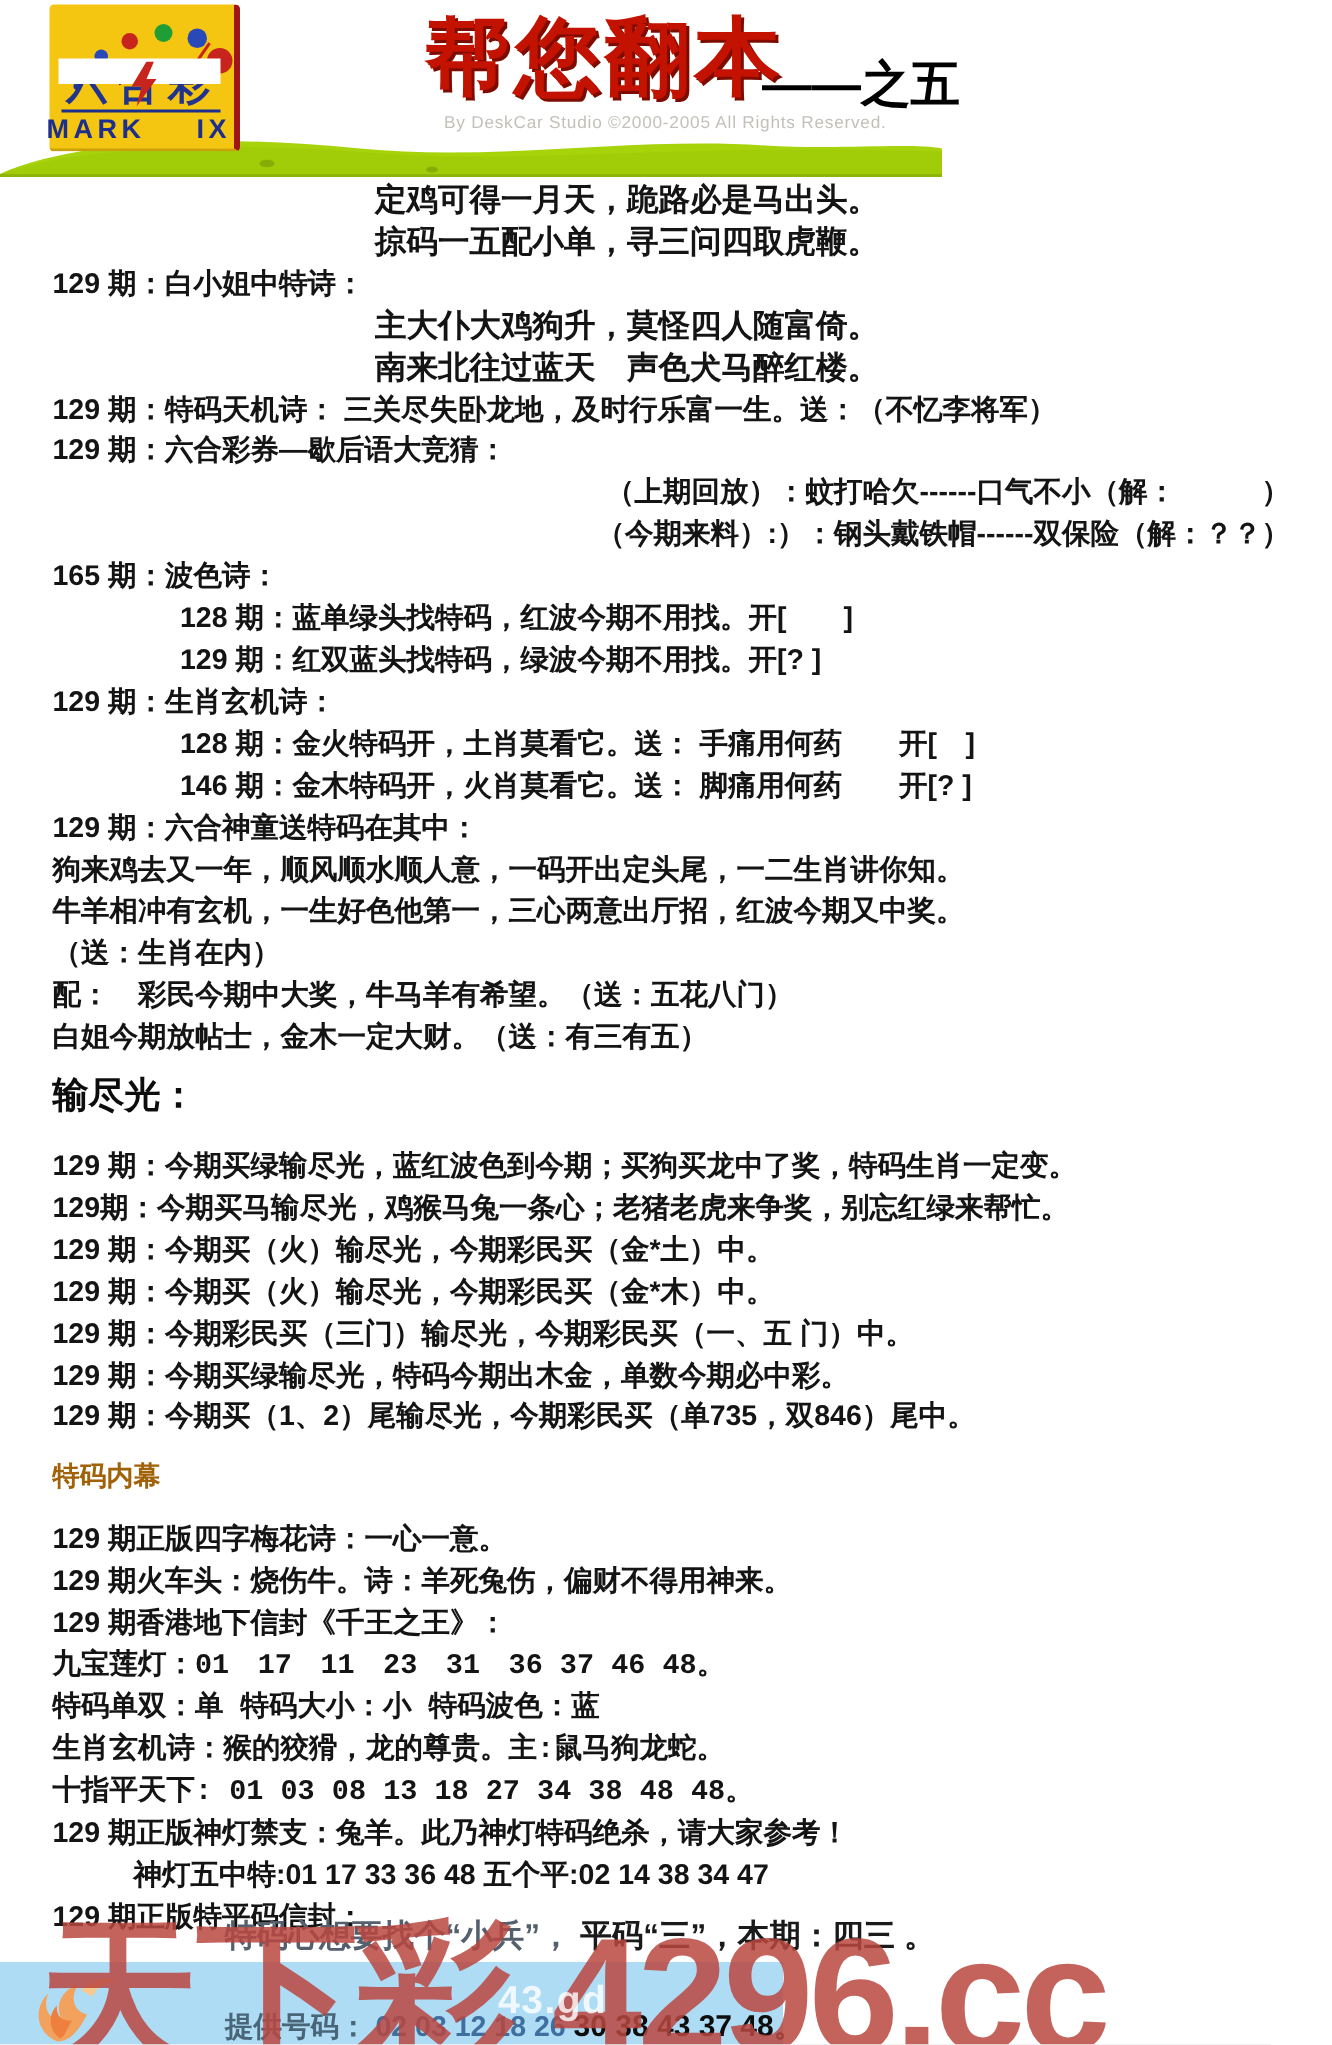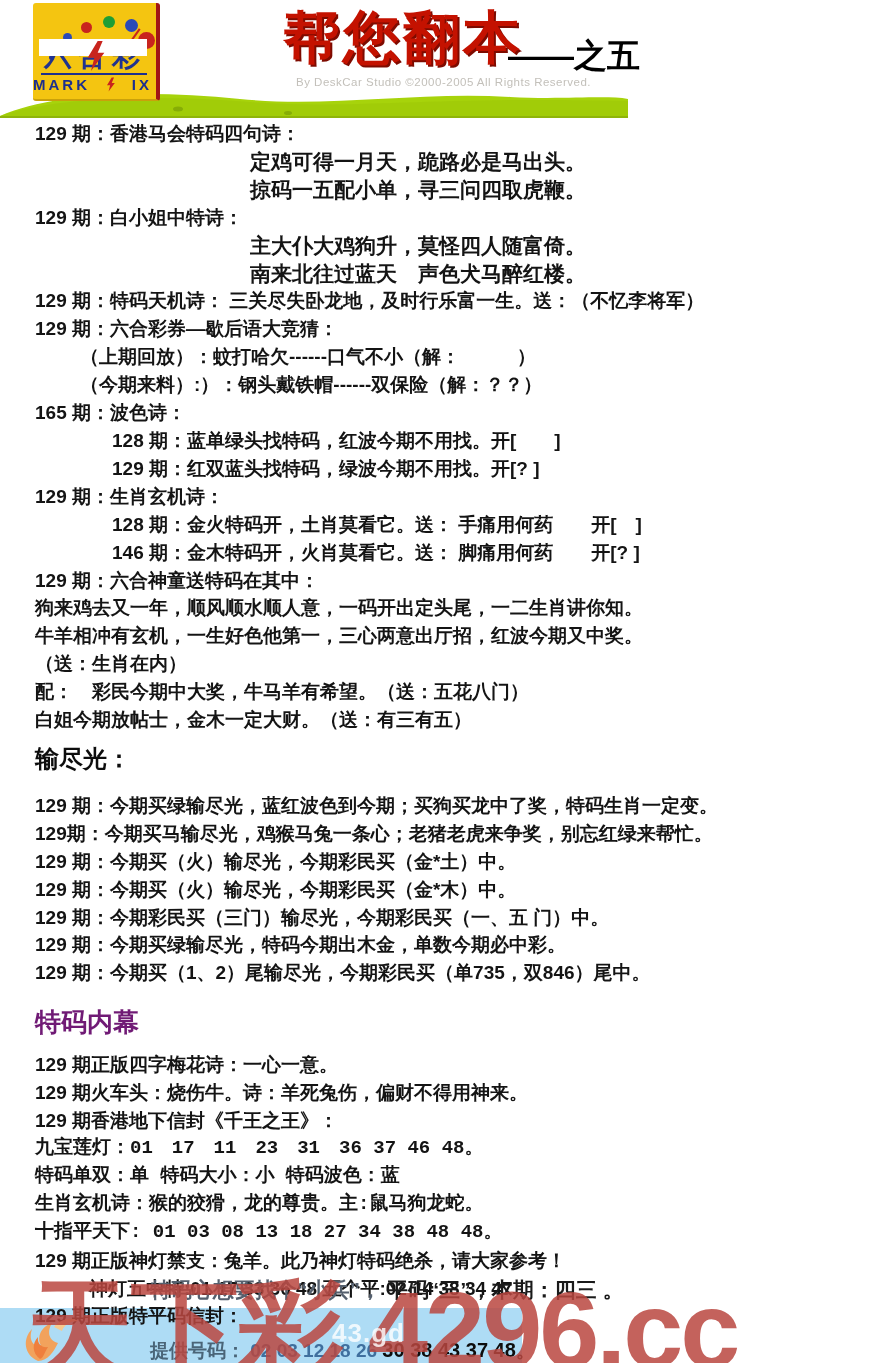--- a/index.html
+++ b/index.html
@@ -26,42 +26,42 @@
   .stick{position:absolute;left:100px;top:24px;width:2px;height:20px;background:#c8241e;transform:rotate(35deg);}
   .logo-cn{
     position:absolute;left:10px;top:36px;width:104px;height:34px;overflow:hidden;
     font-size:28px;letter-spacing:6px;color:#20338f;text-align:center;line-height:34px;
   }
   .whiteband{position:absolute;left:6px;top:36px;width:108px;height:17px;background:#ffffff;}
   .bolt-big{position:absolute;left:54px;top:38px;z-index:6;}
   .logo-rule{position:absolute;left:8px;top:70px;width:106px;height:2px;background:#1c2f8e;}
   .logo-mark{
     position:absolute;left:0;top:73px;width:119px;display:flex;align-items:center;
-    justify-content:center;gap:17px;font-size:15px;letter-spacing:3px;color:#1c2f8e;
+    justify-content:center;gap:17px;font-size:18px;letter-spacing:3px;color:#1c2f8e;
   }
   .title{
     position:absolute;left:283px;top:0px;font-size:57px;letter-spacing:3px;
     color:#c41200;text-shadow:2px 2px 0 #7e0b00;white-space:nowrap;z-index:3;
   }
   .title-suffix{position:absolute;left:508px;top:34px;font-size:33px;color:#000;white-space:nowrap;z-index:3;}
   .copyright{
     position:absolute;left:296px;top:76px;font-size:11.5px;font-weight:normal;
     color:#c3c0ba;white-space:nowrap;z-index:2;letter-spacing:0.5px;
   }
   .hill{position:absolute;left:0;top:88px;z-index:1;}
   
   .content{position:absolute;top:120px;left:0;width:860px;z-index:2;}
   p.ln{margin:0;padding-left:35px;font-size:19px;line-height:27.9px;white-space:nowrap;}
   p.poem{padding-left:250px;font-size:21px;}
-  p.ind-a{padding-left:80px;}
-  p.ind-b{padding-left:112px;}
+  p.ind-a{padding-left:100px;text-align:right;}
+  p.ind-b{padding-left:76px;margin-left:44px;}
   p.ind-c{font-family:Liberation Mono, monospace;}
   p.ind-d{padding-left:89px;}
   .sec-head{margin:8px 0 16px 35px;font-size:24px;line-height:34px;color:#0d0d0d;}
-  .sec-head2{margin:18px 0 12px 35px;font-size:26px;line-height:34px;color:#701a75;}
+  .sec-head2{margin:8px 0 12px 35px;font-size:18px;line-height:34px;color:#a16207;}
   
   .bluebox{position:absolute;left:0;top:1308px;width:522px;height:55px;background:#aedcf5;z-index:1;}
   .flame{position:absolute;left:20px;top:1311px;z-index:2;}
   .f-line1{position:absolute;left:150px;top:1276px;font-size:21px;white-space:nowrap;z-index:3;}
   .f-line1 .seg-blue{color:#55606e;}
   .f-line1 .seg-rest{color:#1a1a1a;}
   .f-line2{position:absolute;left:150px;top:1337px;font-size:19px;white-space:nowrap;z-index:3;}
   .f-line2 .lbl{color:#4a6578;}
   .f-line2 .nums-blue{color:#3f6f9e;}
   .f-line2 .nums-black{color:#0d0d0d;font-size:20px;}
@@ -111,21 +111,20 @@
     <svg class="hill" width="628" height="30" viewBox="0 0 628 30">
       <path d="M0,28 C50,6 140,1 240,11 C330,20 420,3 510,9 C560,12 606,7 628,11 L628,30 L0,30 Z" fill="#a7d30b"></path>
       <path d="M0,28 C50,10 150,6 250,14 C350,22 430,8 628,13 L628,30 L0,30 Z" fill="#9cc708" opacity="0.55"></path>
       <ellipse cx="178" cy="21" rx="5" ry="2.5" fill="#86ad06"></ellipse>
       <ellipse cx="288" cy="25" rx="4" ry="2" fill="#86ad06"></ellipse>
       <rect x="0" y="28" width="628" height="2" fill="#8fb40a"></rect>
     </svg>
   </div>
 
   <div class="content">
-    <p class="ln">129 期：香港马会特码四句诗：</p>
     <p class="ln poem">定鸡可得一月天，跪路必是马出头。</p>
     <p class="ln poem">掠码一五配小单，寻三问四取虎鞭。</p>
     <p class="ln">129 期：白小姐中特诗：</p>
     <p class="ln poem">主大仆大鸡狗升，莫怪四人随富倚。</p>
     <p class="ln poem">南来北往过蓝天　声色犬马醉红楼。</p>
     <p class="ln">129 期：特码天机诗： 三关尽失卧龙地，及时行乐富一生。送：（不忆李将军）</p>
     <p class="ln">129 期：六合彩券—歇后语大竞猜：</p>
     <p class="ln ind-a">（上期回放）：蚊打哈欠------口气不小（解：　　　）</p>
     <p class="ln ind-a">（今期来料）:）：钢头戴铁帽------双保险（解：？？）</p>
     <p class="ln">165 期：波色诗：</p>

